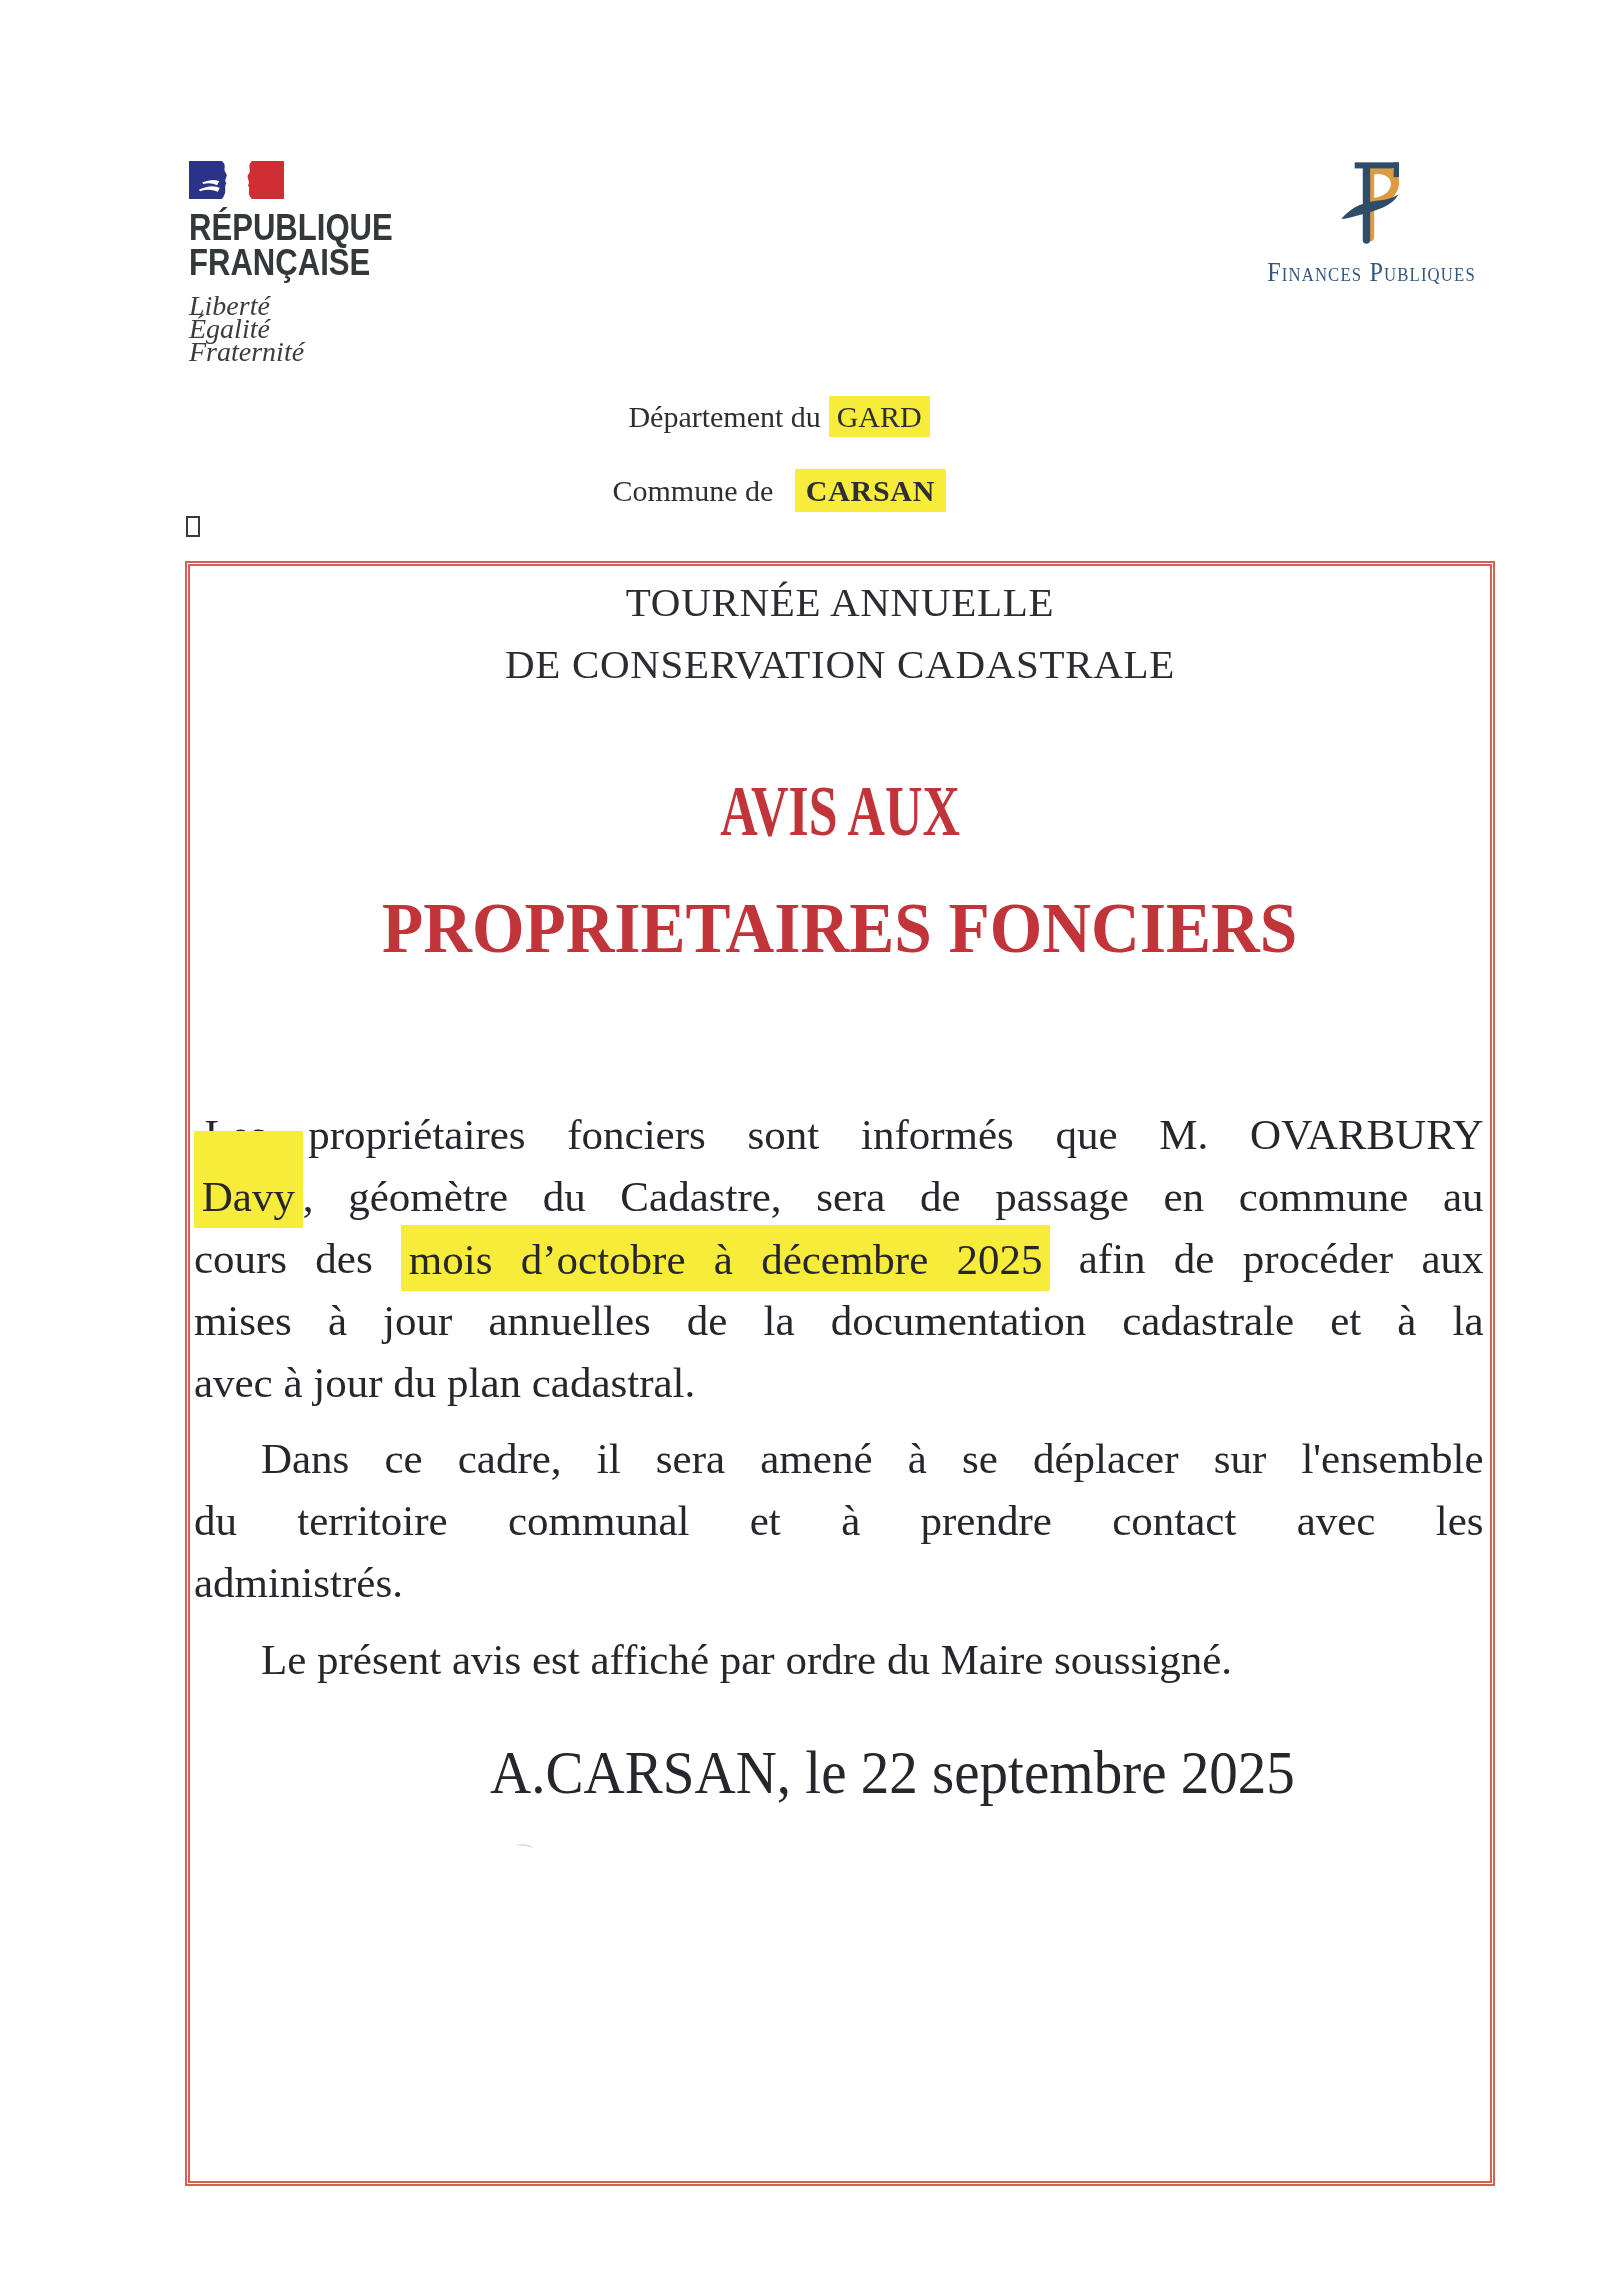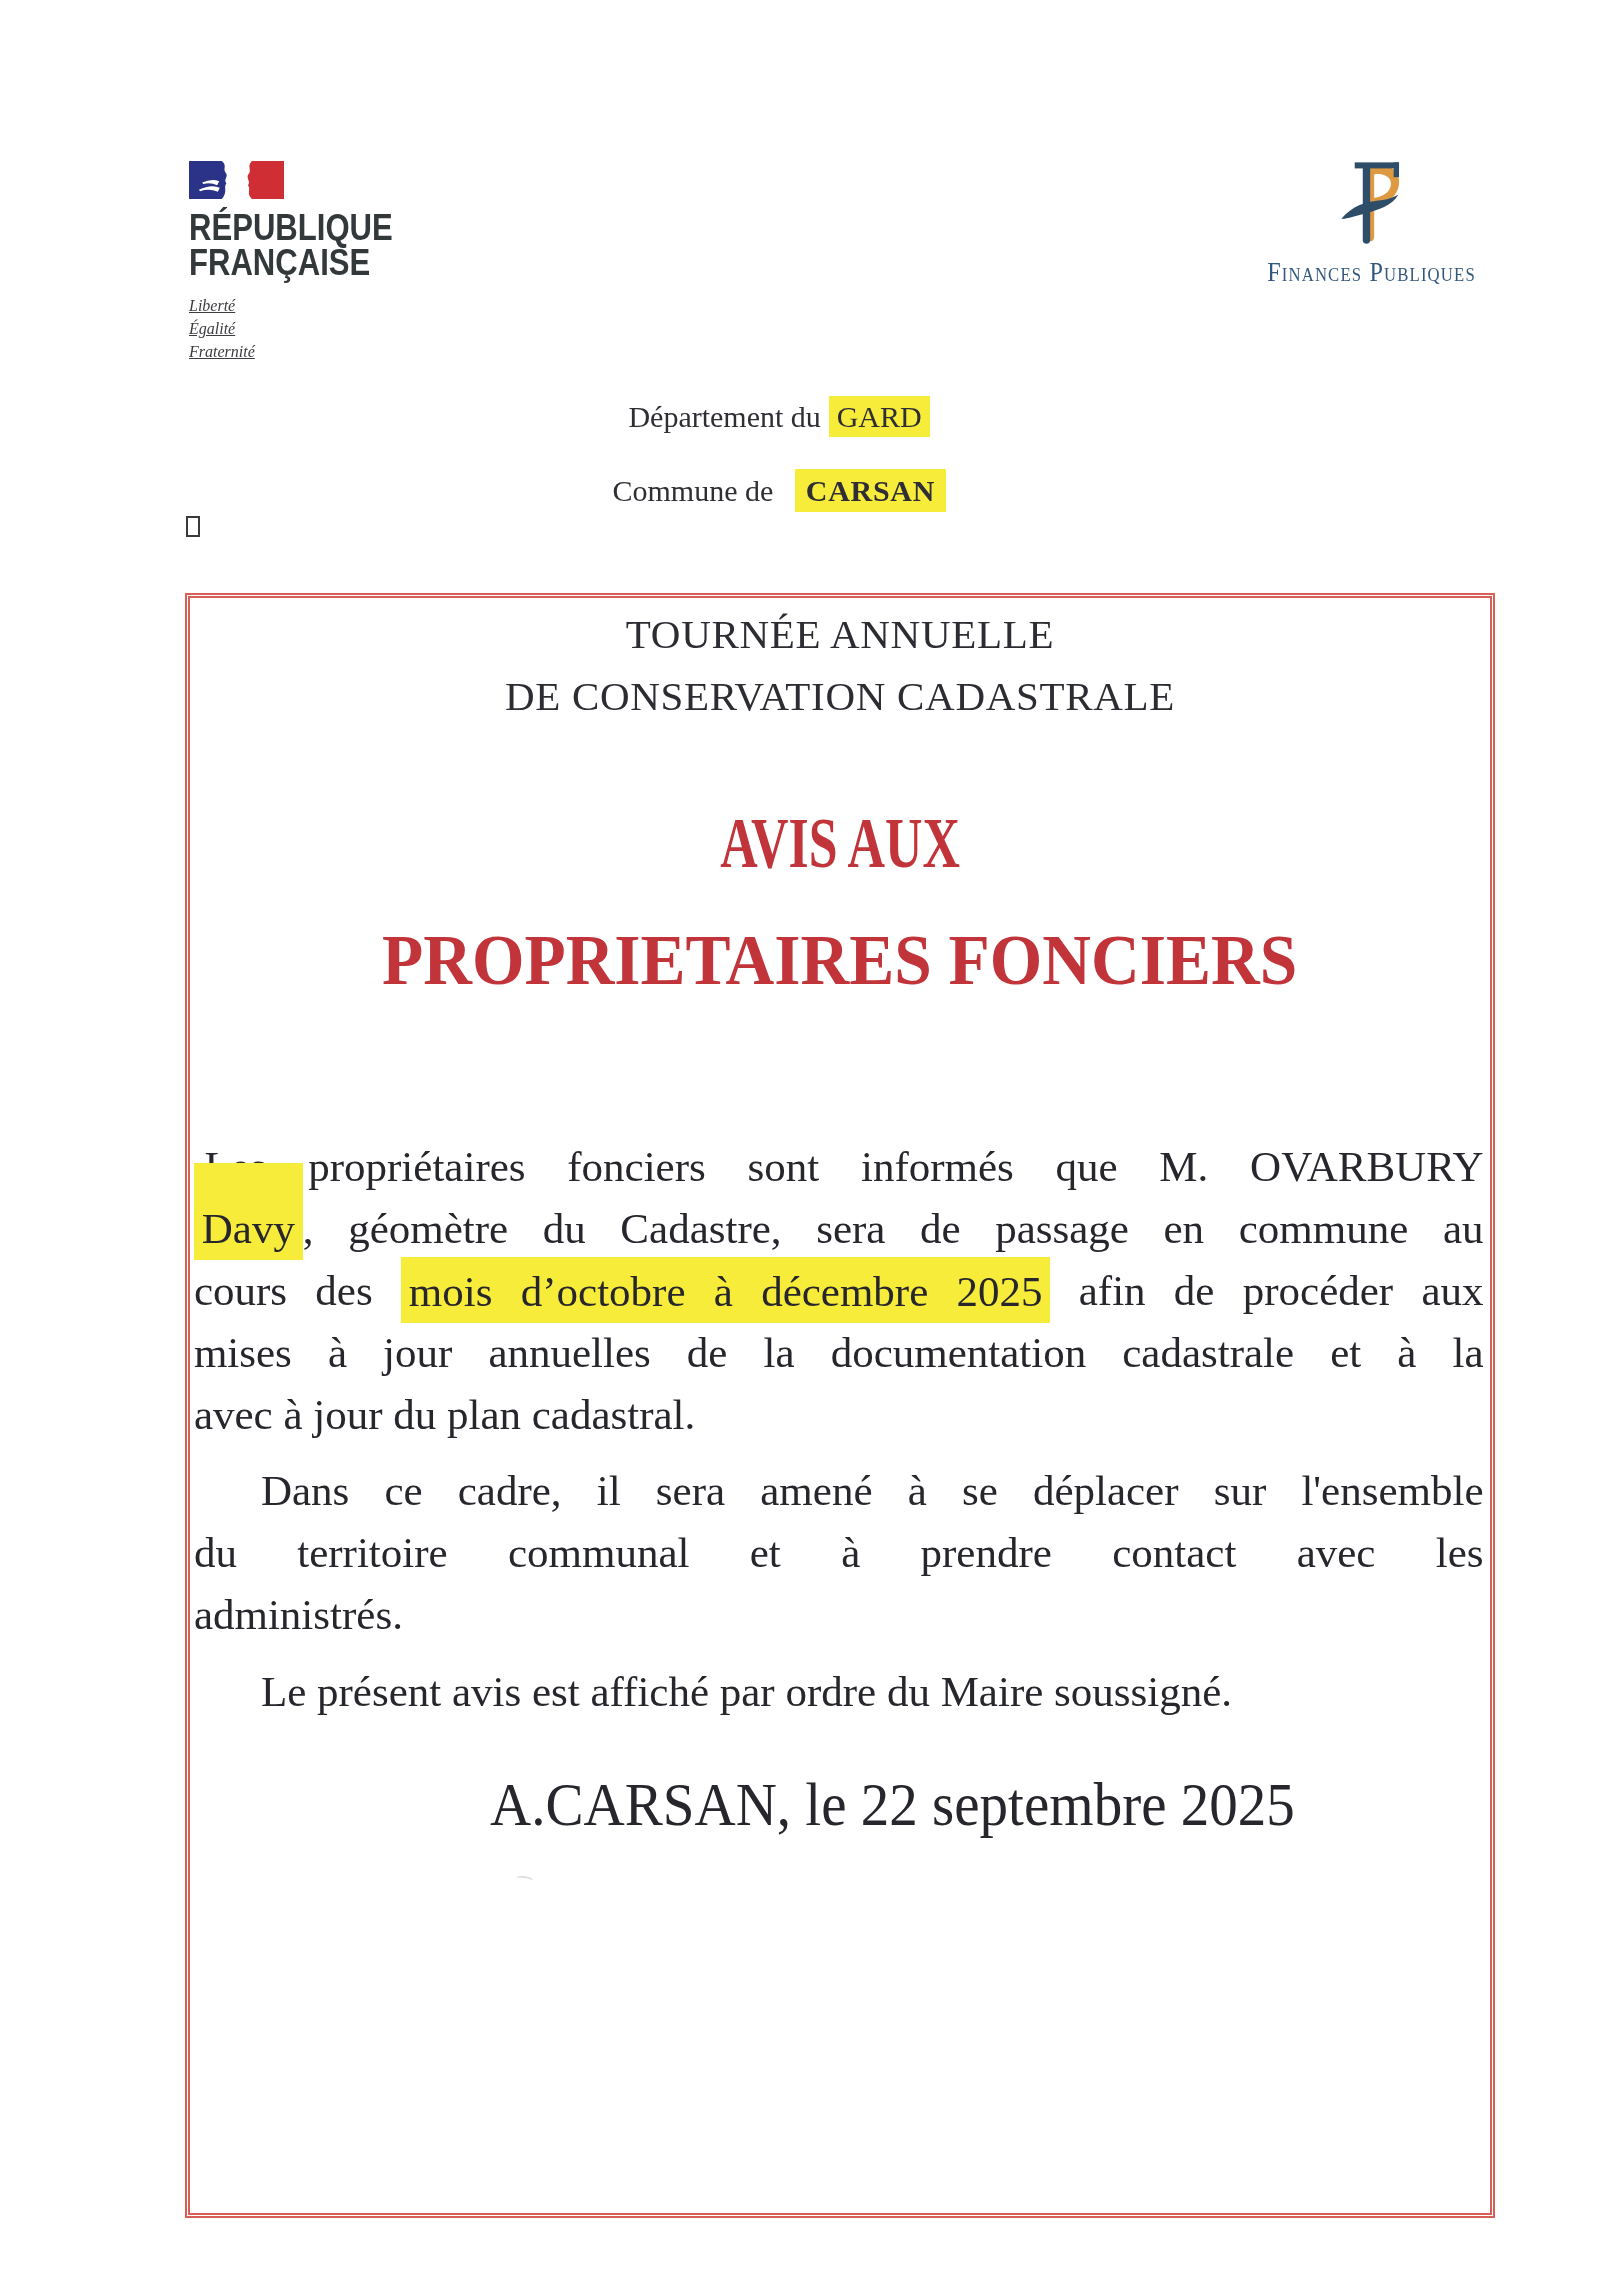--- a/index.html
+++ b/index.html
@@ -32,21 +32,21 @@
   .rf-title{
     margin-top:10.5px;
     font-family:"Liberation Sans","DejaVu Sans",sans-serif;
     font-weight:bold;font-size:37px;line-height:35px;
     color:var(--rf-ink);letter-spacing:0px;
     transform:scaleX(0.84);transform-origin:left top;
     white-space:nowrap;
   }
   .rf-motto{
     margin-top:14.4px;
-    font-style:italic;font-size:16px;line-height:23px;color:#3c3c40;text-decoration:underline;
+    font-style:italic;font-size:28px;line-height:23px;color:#3c3c40;
   }
 
   
   .fp-logo{position:absolute;left:1231px;top:145px;width:281px;text-align:center;}
   .fp-monogram{display:inline-block;width:75px;height:94px;}
   .fp-wordmark{
     margin-top:5.2px;
     font-variant:small-caps;
     font-size:27.5px;line-height:27.5px;
     color:var(--fp-text-blue);
@@ -72,21 +72,21 @@
     border:2px solid #3a3a3e;
   }
   .artifact.a1{
     position:absolute;left:326px;top:1278px;width:17px;height:6.5px;
     border-top:2px solid #c2c2c2;border-radius:50%;
     transform:rotate(8deg);opacity:.55;
   }
 
   
   .notice-box{
-    position:absolute;left:185px;top:581px;
+    position:absolute;left:185px;top:549px;
     width:1310px;height:1625px;
     border:5.9px double var(--border-red);
   }
   .kicker{position:absolute;top:5.2px;left:0;right:0;text-align:center;color:#2c2c32;}
   .kicker-line{font-size:41px;line-height:62px;letter-spacing:0.7px;white-space:nowrap;}
 
   .big-title{
     position:absolute;top:187px;left:0;right:0;
     text-align:center;color:var(--title-red);
     font-weight:bold;font-size:71px;line-height:117px;

